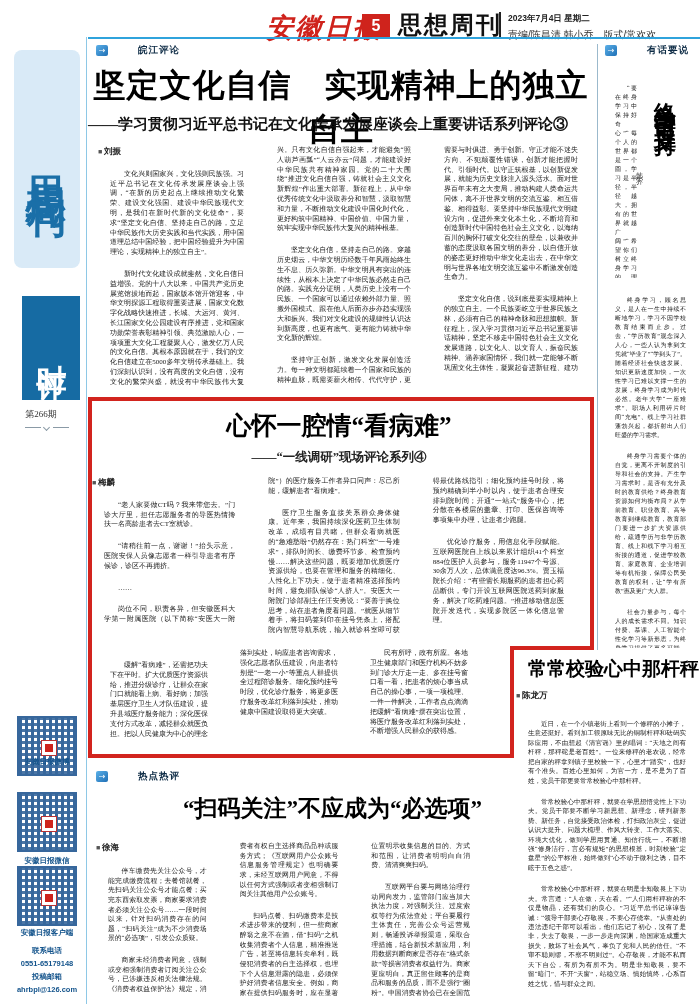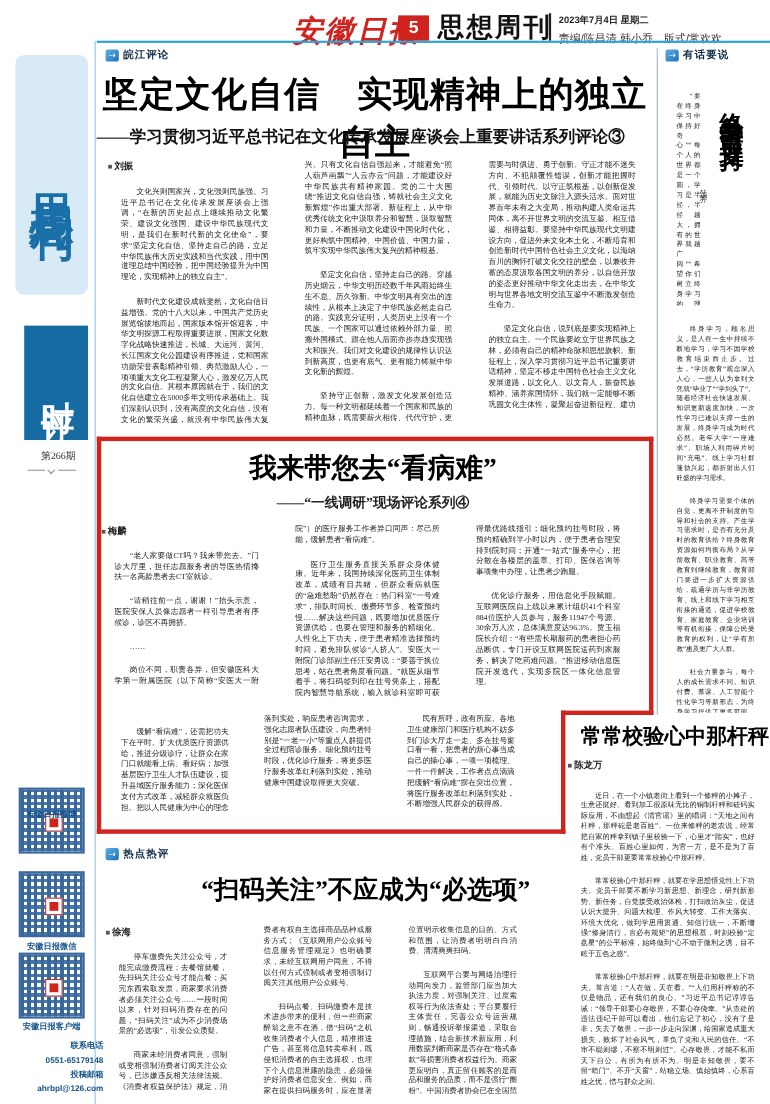--- a/index.html
+++ b/index.html
@@ -26,46 +26,46 @@
   .left-rule { left:86px; top:37px; width:1px; height:967px; background:#8ec8e6; }
 
   
   .masthead-box { left:14px; top:50px; width:66px; height:218px; background:#d9eaf7; border-radius:8px;
           display:flex; align-items:center; justify-content:center; }
   .masthead-v { writing-mode:vertical-rl; font-size:40px; font-weight:bold; color:#1a6fa8;
           letter-spacing:8px; font-family:"DejaVu Serif",serif; }
   .shiping-box { left:22px; top:296px; width:58px; height:104px; background:#166ba3;
           display:flex; align-items:center; justify-content:center; }
   .shiping-v { writing-mode:vertical-rl; font-size:30px; font-weight:bold; color:#fff; letter-spacing:8px; }
-  .issue-no { left:20px; top:408px; width:66px; text-align:center; font-size:9px; color:#333; }
+  .issue-no { left:8px; top:408px; width:66px; text-align:center; font-size:9px; color:#333; }
   .issue-decor { left:25px; top:424px; width:44px; height:8px; }
   .issue-decor .bar { position:absolute; top:3px; width:16px; height:1px; background:#8a9aa6; }
   .issue-decor .bar.r { right:0; } .issue-decor .bar.l { left:0; }
   .issue-decor .v { position:absolute; left:19px; top:1px; width:5px; height:5px;
           border-right:1px solid #8a9aa6; border-bottom:1px solid #8a9aa6; transform:rotate(45deg); }
   .qr { width:60px; height:60px; left:17px;
         background-image:
           repeating-linear-gradient(0deg, rgba(55,103,156,.9) 0 3px, rgba(255,255,255,0) 3px 6px),
           repeating-linear-gradient(90deg, #37679c 0 3px, #ffffff 3px 6px);
         border:2px solid #37679c; }
   .qr .qr-logo { position:absolute; left:22px; top:22px; width:16px; height:16px; background:#fff;
         border:1px solid #b33; display:flex; align-items:center; justify-content:center; }
   .qr .qr-logo i { width:8px; height:8px; background:#cf231c; display:block; }
   .qr-label { left:2px; width:90px; text-align:center; font-size:7.5px; font-weight:bold; color:#14548c;
         font-family:"Liberation Sans","DejaVu Sans",sans-serif; }
-  .contact { left:0; width:94px; text-align:right; font-size:7.5px; color:#14548c; font-weight:bold;
+  .contact { left:0; width:94px; text-align:center; font-size:7.5px; color:#14548c; font-weight:bold;
         font-family:"Liberation Sans","DejaVu Sans",sans-serif; line-height:13px; }
 
   
   .sec { display:flex; align-items:center; gap:4px; }
   .sec .icon { width:12px; height:11px; background:linear-gradient(135deg,#5bb0e8,#1f6fb5);
         color:#fff; font-size:8px; line-height:11px; text-align:center; border-radius:2px;
         font-family:"DejaVu Sans",sans-serif; }
   .sec .lbl { font-size:9.5px; font-weight:bold; color:#0d2b45; letter-spacing:1px;
-        font-family:"Liberation Sans","DejaVu Sans",sans-serif; }
+        font-family:"Liberation Sans","DejaVu Sans",sans-serif;margin-left:26px; }
 
   
   .author { font-size:8.5px; font-weight:bold; color:#222; margin-bottom:4px; }
   .author::before { content:"■ "; color:#555; font-size:7px; }
   .bodytext { text-align:justify; overflow:hidden; }
   .bodytext p { margin:12px; text-indent:2em; }
 
   
   .sec-wanjiang { left:96px; top:44px; }
   .lead-title { left:88px; top:64px; width:506px; text-align:center; font-size:32px; font-weight:900;
@@ -137,21 +137,21 @@
     <span class="bar l"></span>
       <span class="v"></span>
       <span class="bar r"></span>
   </div>
 
   <div class="abs qr" style="top:716px">
       <div class="qr-logo">
         <i></i>
       </div>
     </div>
-  <div class="abs qr-label" style="top:736px">安徽日报微博</div>
+  <div class="abs qr-label" style="top:757px">安徽日报微博</div>
   <div class="abs qr" style="top:792px">
       <div class="qr-logo">
         <i></i>
       </div>
     </div>
   <div class="abs qr-label" style="top:856px">安徽日报微信</div>
   <div class="abs qr" style="top:866px">
       <div class="qr-logo">
         <i></i>
       </div>
@@ -199,21 +199,21 @@
       <p>问渠那得清如许？为有源头活水来。把终身学习的理念内化于心、外化于行，探索新路径新模式，让“人人皆学、处处能学、时时可学”成为日常，助力更多人在终身学习中遇见更好的自己，奔向更加广阔的人生。</p>
     </div>
 
   <div class="abs red seg-top"></div>
   <div class="abs red seg-left"></div>
   <div class="abs red seg-right"></div>
   <div class="abs red seg-notchh"></div>
   <div class="abs red seg-notchv"></div>
   <div class="abs red seg-bottom"></div>
 
-  <div class="abs bx-title">我来带您去“看病难”</div>
+  <div class="abs bx-title">心怀一腔情“看病难”</div>
   <div class="abs bx-sub">——“一线调研”现场评论系列④</div>
   <div class="abs bx-upper bodytext">
     <div class="author">梅麟</div>
     <div>
         <p>“老人家要做CT吗？我来带您去。”门诊大厅里，担任志愿服务者的导医热情搀扶一名高龄患者去CT室就诊。</p>
         <p>“请稍往前一点，谢谢！”抬头示意，医院安保人员像志愿者一样引导患者有序候诊，诊区不再拥挤。</p>
         <p>……</p>
         <p>岗位不同，职责各异，但安徽医科大学第一附属医院（以下简称“安医大一附院”）的医疗服务工作者异口同声：尽己所能，缓解患者“看病难”。</p>
         <p>医疗卫生服务直接关系群众身体健康。近年来，我国持续深化医药卫生体制改革，成绩有目共睹，但群众看病就医的“急难愁盼”仍然存在：热门科室“一号难求”，排队时间长、缴费环节多、检查预约慢……解决这些问题，既要增加优质医疗资源供给，也要在管理和服务的精细化、人性化上下功夫，便于患者精准选择预约时间，避免排队候诊“人挤人”。安医大一附院门诊部副主任汪安勇说：“要善于换位思考，站在患者角度看问题。”就医从细节着手，将扫码签到印在挂号凭条上，搭配院内智慧导航系统，输入就诊科室即可获得最优路线指引；细化预约挂号时段，将预约精确到半小时以内，便于患者合理安排到院时间；开通“一站式”服务中心，把分散在各楼层的盖章、打印、医保咨询等事项集中办理，让患者少跑腿。</p>
         <p>优化诊疗服务，用信息化手段赋能。互联网医院自上线以来累计组织41个科室884位医护人员参与，服务11947个号源、30余万人次，总体满意度达96.3%。贾玉福院长介绍：“有些需长期服药的患者担心药品断供，专门开设互联网医院送药到家服务，解决了吃药难问题。”推进移动信息医院开发迭代，实现多院区一体化信息管理。</p>

